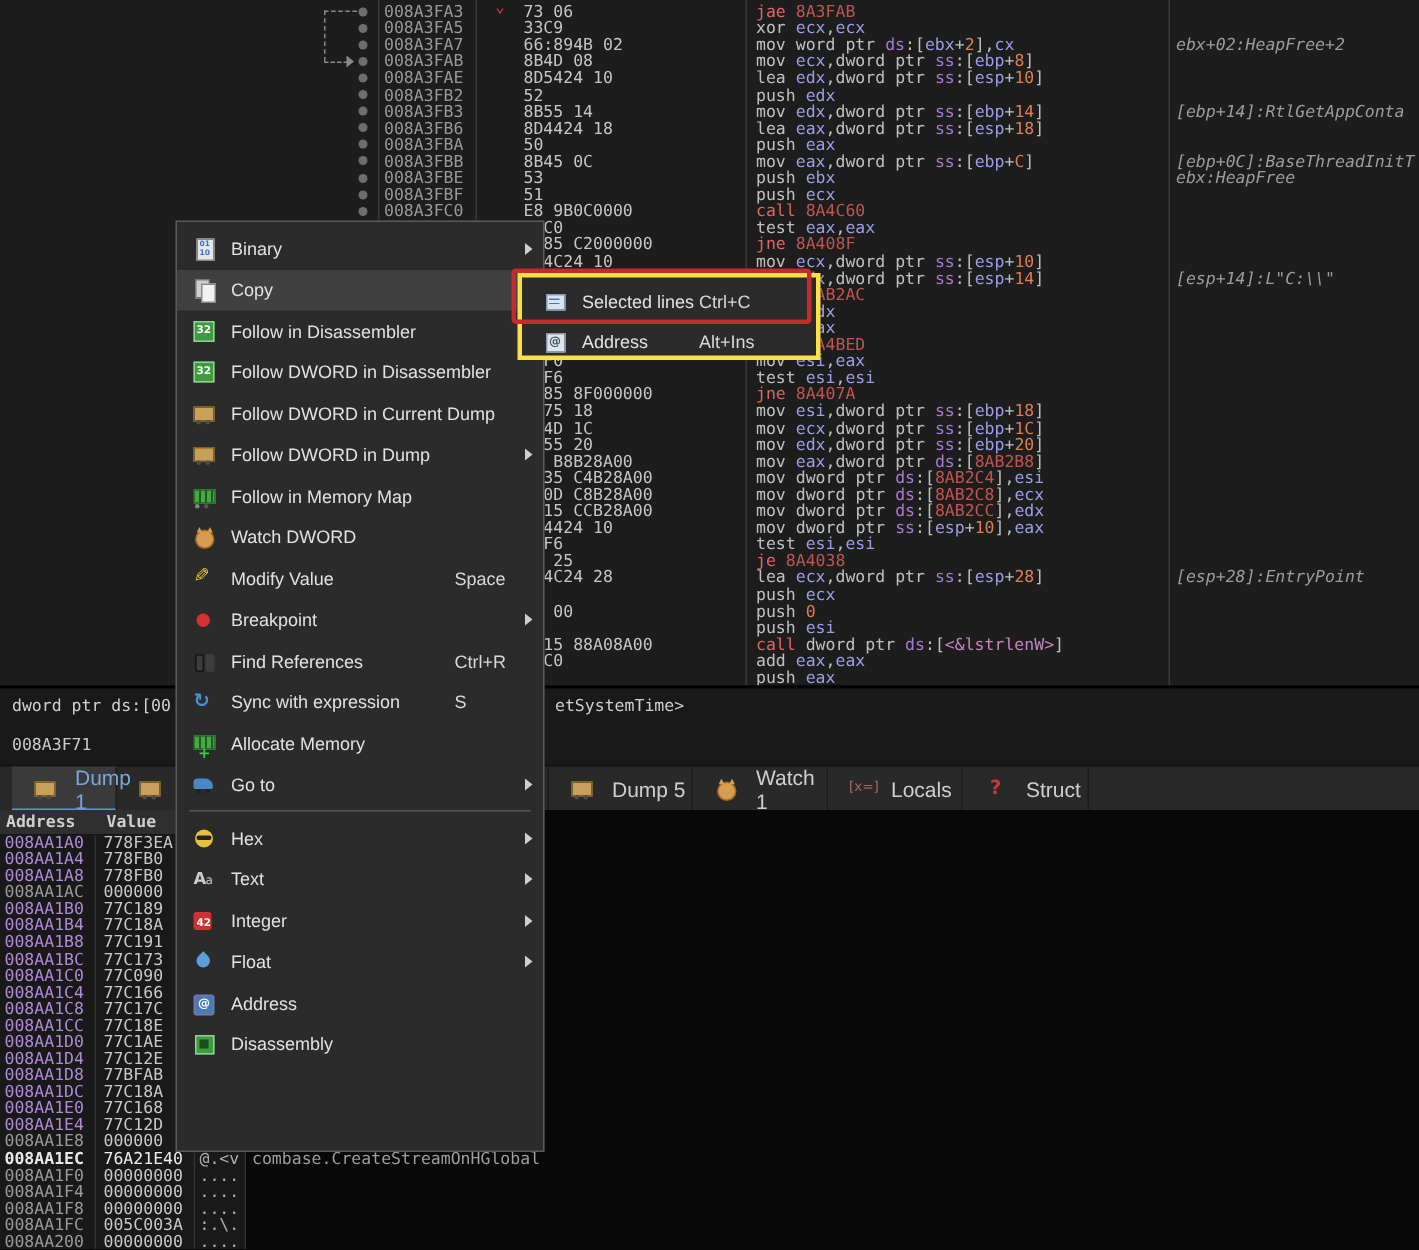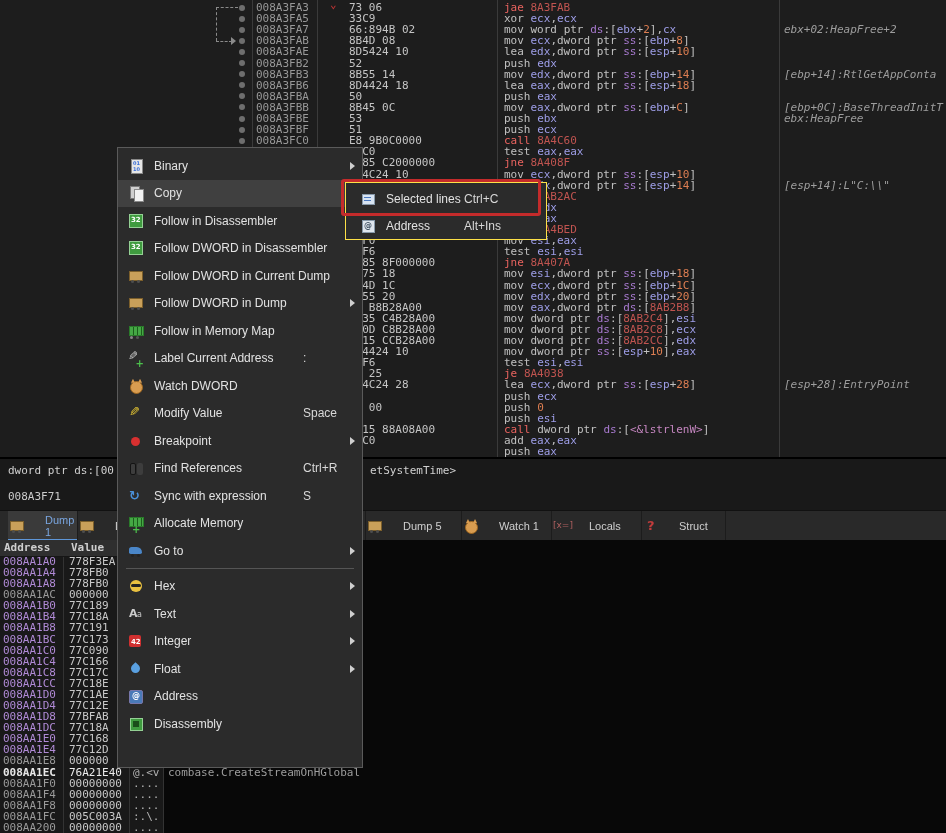--- a/index.html
+++ b/index.html
@@ -24,22 +24,22 @@
   .jh2{left:216px;top:41px;width:16px;border-top:1px dashed #8a8a8a;}
   .jarrow{position:absolute;left:231px;top:37px;width:0;height:0;border-left:5px solid #8a8a8a;
           border-top:4px solid transparent;border-bottom:4px solid transparent;}
   
   .infobox{position:absolute;left:0;top:457px;width:946px;height:53px;background:#191919;border-top:2px solid #000;}
   .info-l1a{position:absolute;left:8px;top:5px;color:#d0d0d0;}
   .info-l1b{position:absolute;left:370px;top:5px;color:#d0d0d0;}
   .info-addr{position:absolute;left:8px;top:31px;color:#cbcbcb;}
   
   .tabbar{position:absolute;left:0;top:510px;width:946px;height:30px;background:#292929;border-top:1px solid #111;display:flex;padding-left:8px;box-sizing:border-box;}
-  .tab{height:30px;display:flex;align-items:center;gap:20px;padding-left:1px;box-sizing:border-box;
-       border-right:1px solid #1c1c1c;font-family:"Liberation Sans",sans-serif;font-size:11px;color:#cfcfcf;position:relative;flex:0 0 auto;}
+  .tab{height:30px;display:flex;align-items:center;gap:12px;padding-left:14px;box-sizing:border-box;
+       border-right:1px solid #1c1c1c;font-family:"Liberation Sans",sans-serif;font-size:14px;color:#cfcfcf;position:relative;flex:0 0 auto;}
   .tab.sel{background:#3a3a3a;color:#7aa6e0;}
   .tab.sel::after{content:"";position:absolute;left:0;right:0;bottom:0;height:2px;background:#5e96d8;}
   
   .dump{position:absolute;left:0;top:540px;width:946px;height:293px;background:#080808;overflow:hidden;}
   .dhead{position:absolute;left:0;top:0;width:164px;height:16px;background:#2f2f2f;border-bottom:1px solid #161616;
          font-weight:bold;color:#cfcfcf;line-height:16px;}
   .dhead .h1{position:absolute;left:4px;} .dhead .h2{position:absolute;left:71px;}
   .dcolbg{position:absolute;top:0;bottom:0;background:#191919;}
   .dvl{position:absolute;top:0;bottom:0;width:1px;background:#333;}
   .xrow{position:absolute;left:0;right:0;height:11.08px;line-height:11.08px;white-space:pre;}
@@ -49,21 +49,21 @@
   .v-white{color:#ececec;}
   
   .menu{position:absolute;left:117px;top:147px;width:246px;height:621px;background:#2b2b2b;border:1px solid #5a5a5a;
         box-sizing:border-box;padding-top:4px;font-family:"Liberation Sans",sans-serif;font-size:12px;color:#e2e2e2;z-index:10;}
   .mitem{position:relative;height:27.5px;display:flex;align-items:center;padding-left:10px;}
   .mitem.hover{background:#404040;}
   .mlabel{margin-left:10px;}
   .mshort{position:absolute;left:185px;color:#d8d8d8;}
   .marrow{position:absolute;right:7px;width:0;height:0;border-left:5px solid #cfcfcf;border-top:4px solid transparent;border-bottom:4px solid transparent;}
   .msep{height:1px;background:#555;margin:3px 8px 4px 8px;}
-  .submenu{position:absolute;left:345px;top:182px;width:202px;height:58px;background:#2b2b2b;border:1px solid #fde047;
+  .submenu{position:absolute;left:345px;top:182px;width:202px;height:58px;background:#2b2b2b;border:3px solid #fde047;
         box-sizing:border-box;padding-top:2px;font-family:"Liberation Sans",sans-serif;font-size:12px;color:#e2e2e2;z-index:11;}
   .smitem{position:relative;height:27px;display:flex;align-items:center;padding-left:14px;}
   .smitem .mshort{left:118px;}
   .redbox{position:absolute;left:341px;top:179px;width:194px;height:31px;border:3px solid #c42b2b;border-radius:3px;z-index:12;}
   
   .icon{display:inline-block;width:16px;height:16px;position:relative;flex:0 0 16px;font-family:"DejaVu Sans",sans-serif;}
   .icon-binary::before{content:"";position:absolute;left:3px;top:1px;width:10px;height:13px;background:#e6e6e6;border:1px solid #888;}
   .icon-binary::after{content:"01\A 10";white-space:pre;position:absolute;left:5px;top:2px;font-size:5px;line-height:6px;color:#3a6fd8;font-weight:bold;}
   .icon-copy::before{content:"";position:absolute;left:2px;top:1px;width:8px;height:11px;background:#cfcfcf;border:1px solid #777;}
   .icon-copy::after{content:"";position:absolute;left:6px;top:4px;width:8px;height:11px;background:#f2f2f2;border:1px solid #888;}
@@ -263,25 +263,20 @@
       <div class="mitem">
         <span class="icon icon-dump"></span>
         <span class="mlabel">Follow DWORD in Dump</span>
         <span class="marrow"></span>
       </div>
       <div class="mitem">
         <span class="icon icon-memmap"></span>
         <span class="mlabel">Follow in Memory Map</span>
       </div>
       <div class="mitem">
-        <span class="icon icon-label"></span>
-        <span class="mlabel">Label Current Address</span>
-        <span class="mshort">:</span>
-      </div>
-      <div class="mitem">
         <span class="icon icon-watch"></span>
         <span class="mlabel">Watch DWORD</span>
       </div>
       <div class="mitem">
         <span class="icon icon-pencil"></span>
         <span class="mlabel">Modify Value</span>
         <span class="mshort">Space</span>
       </div>
       <div class="mitem">
         <span class="icon icon-breakpoint"></span>

